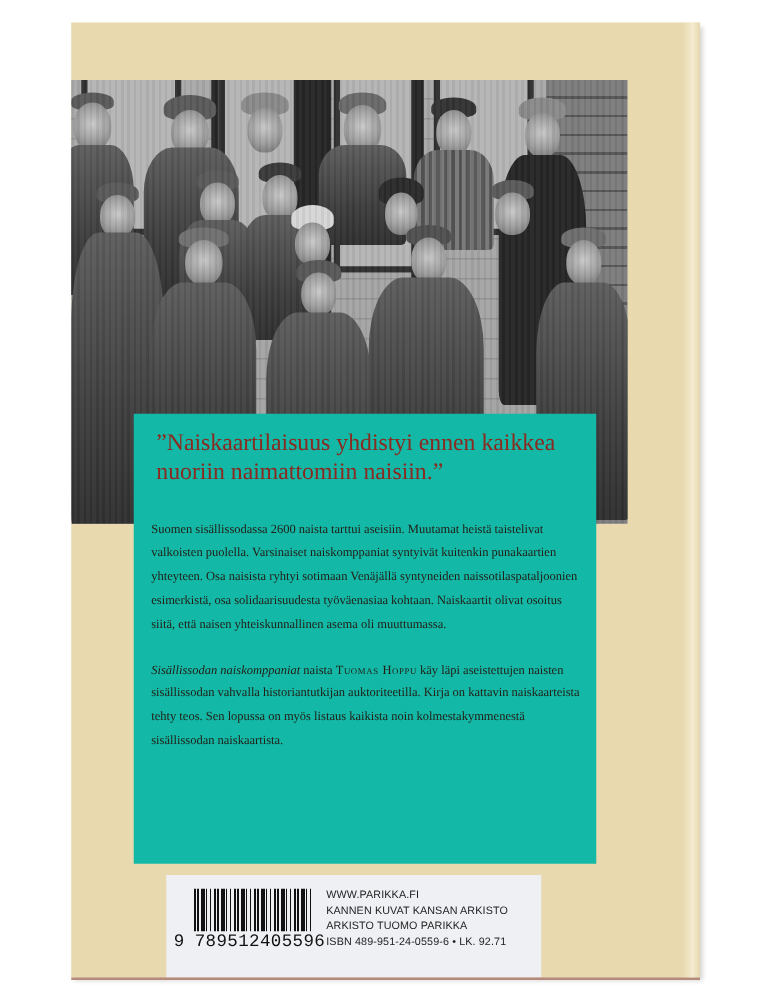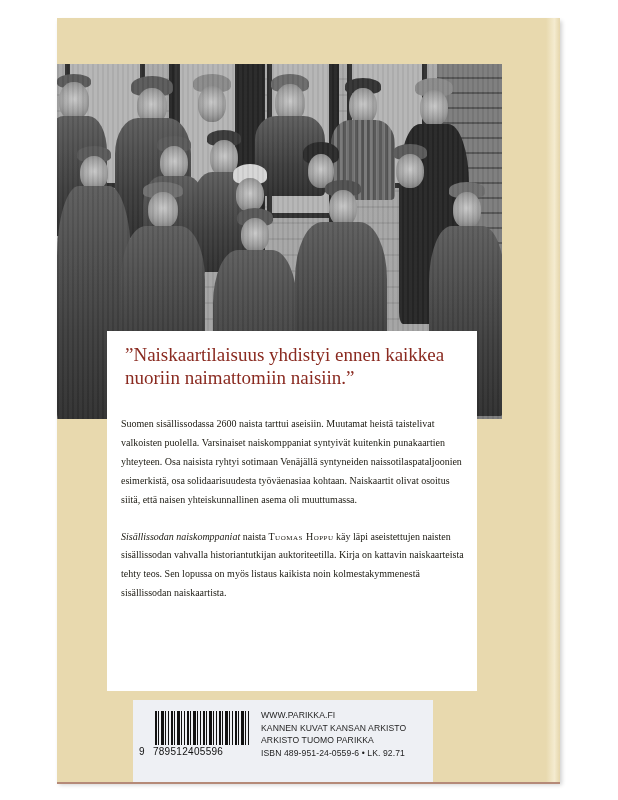--- a/index.html
+++ b/index.html
@@ -38,21 +38,21 @@
   .person .body {
     position:absolute; border-radius:30% 30% 6% 6%;
     background:linear-gradient(to bottom, #5d5d5d, #3e3e3e 60%, #2f2f2f);
   }
   .photo .grain {
     position:absolute; inset:0;
     background:repeating-linear-gradient(90deg, rgba(0,0,0,0.05) 0 2px, rgba(255,255,255,0.03) 2px 5px);
   }
   .panel {
     position:absolute; left:50px; top:313px; width:370px; height:360px;
-    background:#ffffff;
+    background:#14b8a6;
   }
   .quote {
     position:absolute; left:18px; top:12px; width:350px;
     color:#8a2a20; font-size:19px; line-height:23px;
   }
   .body-text {
     position:absolute; left:14px; top:84px; width:344px;
     color:#222018; font-size:10px; line-height:18.9px;
   }
   .body-text p { margin:0 0 18px 0; }
@@ -65,21 +65,21 @@
   .barcode {
     position:absolute; left:22px; top:11px; width:94px; height:34px;
     background:
       repeating-linear-gradient(90deg,
         #111 0 2px, #eef0f4 2px 3px, #111 3px 4px, #eef0f4 4px 6px,
         #111 6px 9px, #eef0f4 9px 10px, #111 10px 11px, #eef0f4 11px 13px,
         #111 13px 14px, #eef0f4 14px 16px);
   }
   .barcode-digits {
     position:absolute; left:6px; top:46px; width:116px;
-    font-family:Liberation Sans, sans-serif; font-size:10px; color:#111; letter-spacing:0.3px;
+    font-family:Liberation Mono, monospace; font-size:14px; color:#111; letter-spacing:0.3px;
   }
   .barcode-digits .first { margin-right:8px; }
   .credits {
     position:absolute; left:128px; top:9px;
     font-family:"Liberation Sans", sans-serif; font-size:8.6px; line-height:12.5px; color:#1e1e1e;
     letter-spacing:0.1px; white-space:nowrap;
   }
 </style>
 </head>
 <body>

